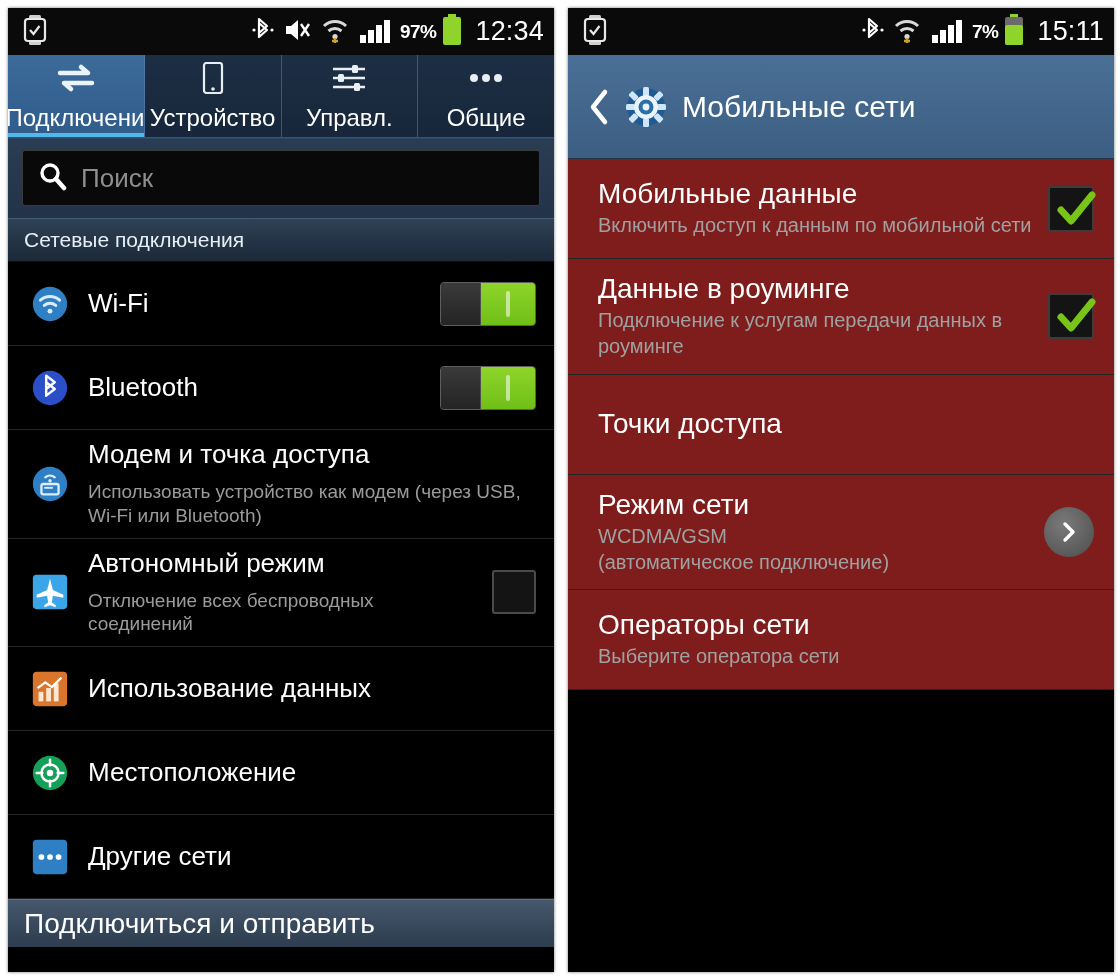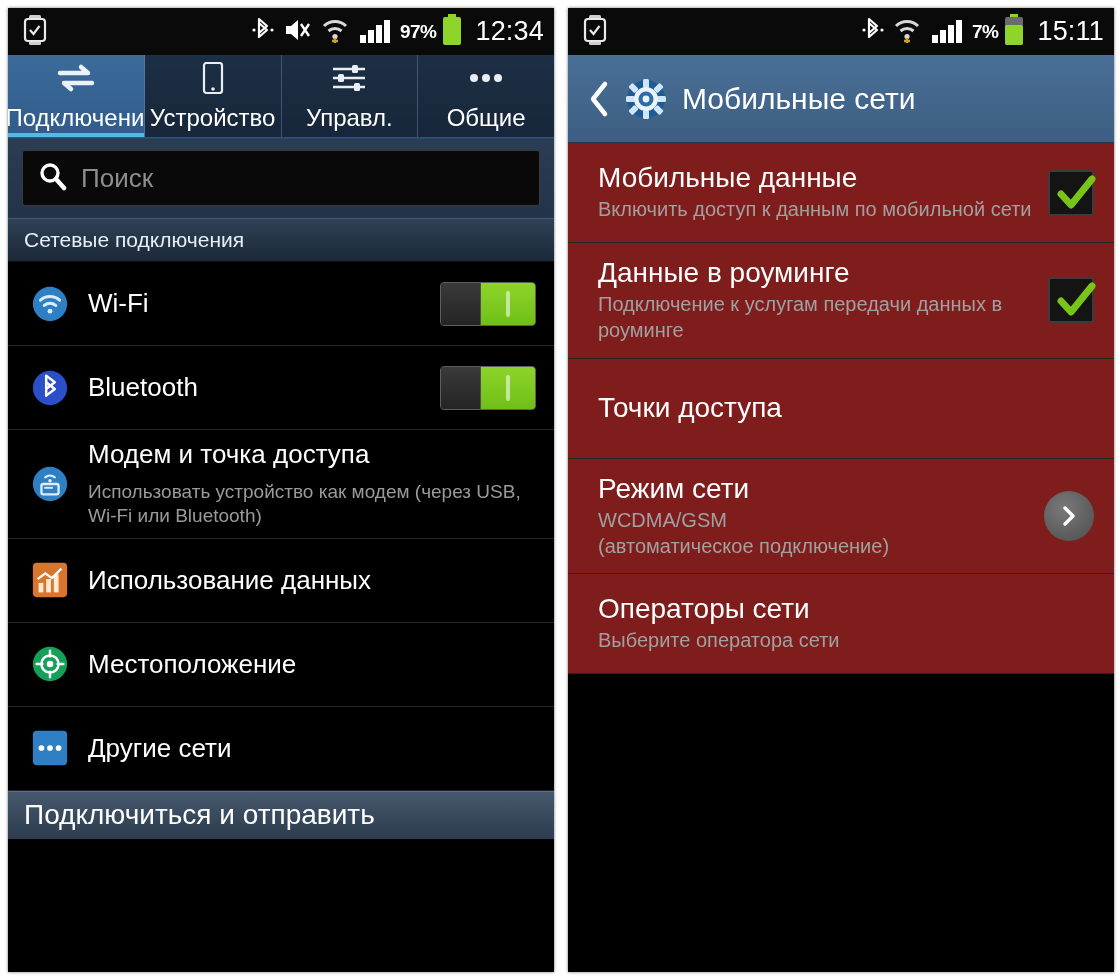--- a/index.html
+++ b/index.html
@@ -160,21 +160,21 @@
     background: linear-gradient(#46586d, #2d3c4e);
     height:48px; display:flex; align-items:center;
     padding-left:16px;
     border-top:1px solid #5b6f86;
   }
   .bottombar span { font-size:28px; color:#ffffff; }
   .bottom-filler { flex:1; background:#000; }
 
   
   .actionbar {
-    height:88px; display:flex; align-items:center;
+    height:104px; display:flex; align-items:center;
     background: linear-gradient(#4a6f96, #3c5e82);
     padding-left:14px;
     border-bottom:1px solid #22364b;
   }
   .ab-back { padding:0 8px 0 4px; display:flex; align-items:center; }
   .ab-gear { margin: 0 14px 0 4px; display:flex; align-items:center; }
   .ab-title { font-size:30px; color:#ffffff; }
 
   .rrow {
     display:flex; align-items:center;
@@ -365,20 +365,35 @@
               <rect x="12" y="21" width="18" height="11" rx="2" fill="none" stroke="#dceefd" stroke-width="2.4"></rect>
               <path d="M15 25h9" stroke="#dceefd" stroke-width="2"></path>
             </svg>
           </span>
           <div class="row-text">
             <div class="row-title">Модем и точка доступа</div>
             <div class="row-sub">Использовать устройство как модем (через USB, Wi-Fi или Bluetooth)</div>
           </div>
         </div>
 
+        <div class="row">
+          <span class="row-icon">
+            <svg width="42" height="42" viewBox="0 0 42 42">
+              <rect x="3" y="3" width="36" height="36" rx="4" fill="#3aa6e8"></rect>
+              <path d="M21 7l3 12 11 5v3l-11-2-1 7 4 3v2l-6-2-6 2v-2l4-3-1-7-11 2v-3l11-5z" fill="#ffffff"></path>
+            </svg>
+          </span>
+          <div class="row-text">
+            <div class="row-title">Автономный режим</div>
+            <div class="row-sub">Отключение всех беспроводных соединений</div>
+          </div>
+          <div class="row-ctl">
+            <div class="checkbox"></div>
+          </div>
+        </div>
 
         <div class="row">
           <span class="row-icon">
             <svg width="42" height="42" viewBox="0 0 42 42">
               <rect x="3" y="3" width="36" height="36" rx="4" fill="#d9752c"></rect>
               <rect x="9" y="24" width="5" height="10" fill="#ffe9d2"></rect>
               <rect x="17" y="20" width="5" height="14" fill="#ffe9d2"></rect>
               <rect x="25" y="15" width="5" height="19" fill="#ffe9d2"></rect>
               <path d="M8 20l8-6 7 5 10-10" stroke="#ffffff" stroke-width="2.4" fill="none"></path>
             </svg>

